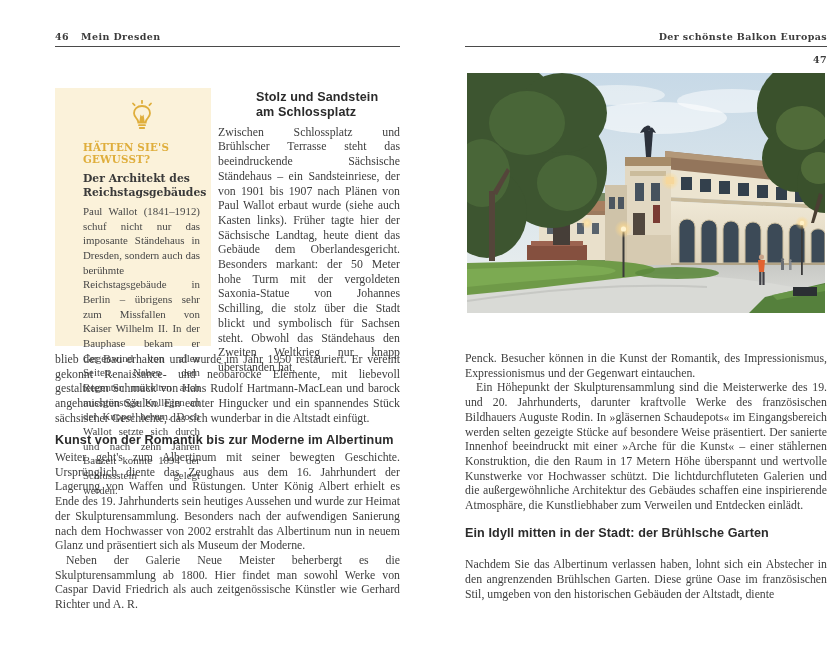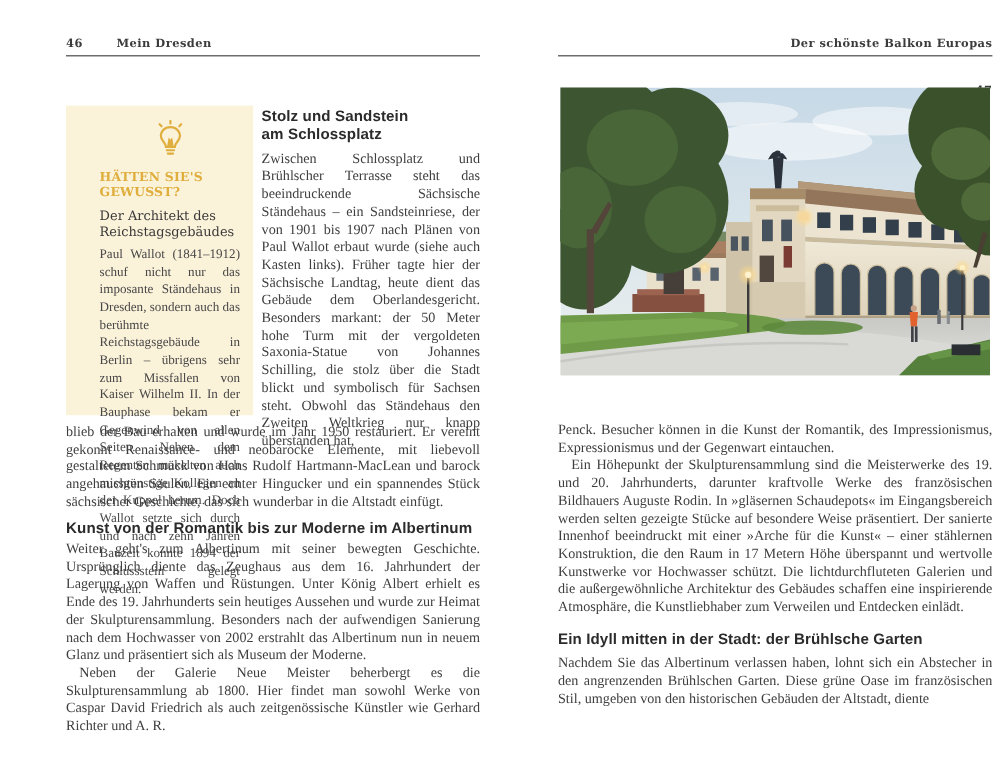--- a/index.html
+++ b/index.html
@@ -5,38 +5,38 @@
   * { margin:0; padding:0; box-sizing:border-box; }
   html,body { background:#ffffff; }
   .spread {
     position:relative; width:833px; height:648px; background:#ffffff;
     font-family:"Liberation Serif", serif; color:#3e3e3e; overflow:hidden;
   }
   .abs { position:absolute; }
 
   
   .runhead {
-    display:flex; align-items:flex-end; gap:28px;
+    display:flex; align-items:flex-end; gap:12px;
     font-family:"DejaVu Serif", serif; font-weight:bold;
     font-size:9.5px; letter-spacing:.4px; color:#3b3b3b;
   }
   .runhead.right { justify-content:flex-end; }
   .runrule { border-top:1.6px solid #4a4a4a; }
 
   
   .infobox {
     background:#fbf2da; padding:10px 11px 10px 11px;
   }
   .bulbwrap { text-align:center; margin:2px 0 7px 0; }
   .kicker {
     font-family:"DejaVu Serif", serif; font-weight:bold;
     font-size:10.3px; letter-spacing:.2px; color:#dfae3c; margin-bottom:7px;
   }
   .boxtitle {
-    font-family:"DejaVu Serif", serif; font-weight:normal;
+    font-family:"DejaVu Serif", serif; font-weight:bold;
     font-size:10.8px; line-height:1.3; color:#3a3a3a; margin-bottom:4px;
   }
   .boxbody {
     font-size:10.9px; line-height:1.345; text-align:justify; color:#474747;
   }
 
   
   .h-sans {
     font-family:"Liberation Sans", sans-serif; font-weight:bold;
     font-size:12.6px; line-height:1.22; color:#2b2b2b; letter-spacing:.1px;
@@ -80,21 +80,21 @@
         </g>
         <path d="M10.2 22.5 L11.5 14.5 L13 16.5 L14.5 14.5 L15.8 22.5 Z" fill="#dfae3c"></path>
       </svg>
     </div>
     <div class="kicker">HÄTTEN SIE'S GEWUSST?</div>
     <div class="boxtitle">Der Architekt des Reichstagsgebäudes</div>
     <div class="boxbody">Paul Wallot (1841–1912) schuf nicht nur das imposante Ständehaus in Dresden, sondern auch das berühmte Reichstagsgebäude in Berlin – übrigens sehr zum Missfallen von Kaiser Wilhelm II. In der Bauphase bekam er Gegenwind von allen Seiten. Neben dem Regenten mäkelten auch missgünstige Kollegen an der Kuppel herum. Doch Wallot setzte sich durch und nach zehn Jahren Bauzeit konnte 1894 der Schlussstein gelegt werden.</div>
   </div>
 
   <div class="abs" style="left:218px; top:90px; width:182px;">
-    <div class="h-sans" style="margin-bottom:4px;">Stolz und Sandstein
+    <div class="h-sans" style="margin-bottom:4px;margin-left:38px;">Stolz und Sandstein
 am Schlossplatz</div>
     <div class="body-txt">Zwischen Schlossplatz und Brühlscher Terrasse steht das beeindruckende Sächsische Ständehaus – ein Sandsteinriese, der von 1901 bis 1907 nach Plänen von Paul Wallot erbaut wurde (siehe auch Kasten links). Früher tagte hier der Sächsische Landtag, heute dient das Gebäude dem Oberlandesgericht. Besonders markant: der 50 Meter hohe Turm mit der vergoldeten Saxonia-Statue von Johannes Schilling, die stolz über die Stadt blickt und symbolisch für Sachsen steht. Obwohl das Ständehaus den Zweiten Weltkrieg nur knapp überstanden hat,</div>
   </div>
 
   <div class="abs body-txt" style="left:55px; top:352px; width:345px;">blieb der Bau erhalten und wurde im Jahr 1950 restauriert. Er vereint gekonnt Renaissance- und neobarocke Elemente, mit liebevoll gestaltetem Schmuck von Hans Rudolf Hartmann-MacLean und barock angehauchten Säulen. Ein echter Hingucker und ein spannendes Stück sächsischer Geschichte, das sich wunderbar in die Altstadt einfügt.</div>
 
   <div class="abs h-sans" style="left:55px; top:433px; width:345px;">Kunst von der Romantik bis zur Moderne im Albertinum</div>
   <div class="abs" style="left:55px; top:450px; width:345px;">
     <div class="body-txt">Weiter geht's zum Albertinum mit seiner bewegten Geschichte. Ursprünglich diente das Zeughaus aus dem 16. Jahrhundert der Lagerung von Waffen und Rüstungen. Unter König Albert erhielt es Ende des 19. Jahrhunderts sein heutiges Aussehen und wurde zur Heimat der Skulpturensammlung. Besonders nach der aufwendigen Sanierung nach dem Hochwasser von 2002 erstrahlt das Albertinum nun in neuem Glanz und präsentiert sich als Museum der Moderne.</div>
     <div class="body-txt indent">Neben der Galerie Neue Meister beherbergt es die Skulpturensammlung ab 1800. Hier findet man sowohl Werke von Caspar David Friedrich als auch zeitgenössische Künstler wie Gerhard Richter und A. R.</div>
@@ -252,17 +252,17 @@
         <ellipse cx="352" cy="95" rx="18" ry="16"></ellipse>
       </g>
       <path d="M352 120 L344 150 L347 150 L356 122 Z" fill="#4a3f33"></path>
     </svg>
   </div>
 
 
   <div class="abs" style="left:465px; top:351px; width:362px;">
     <div class="body-txt">Penck. Besucher können in die Kunst der Romantik, des Impressionismus, Expressionismus und der Gegenwart eintauchen.</div>
     <div class="body-txt indent">Ein Höhepunkt der Skulpturensammlung sind die Meisterwerke des 19. und 20. Jahrhunderts, darunter kraftvolle Werke des französischen Bildhauers Auguste Rodin. In »gläsernen Schaudepots« im Eingangsbereich werden selten gezeigte Stücke auf besondere Weise präsentiert. Der sanierte Innenhof beeindruckt mit einer »Arche für die Kunst« – einer stählernen Konstruktion, die den Raum in 17 Metern Höhe überspannt und wertvolle Kunstwerke vor Hochwasser schützt. Die lichtdurchfluteten Galerien und die außergewöhnliche Architektur des Gebäudes schaffen eine inspirierende Atmosphäre, die Kunstliebhaber zum Verweilen und Entdecken einlädt.</div>
-    <div class="h-sans" style="margin-top:13px; margin-bottom:4px;">Ein Idyll mitten in der Stadt: der Brühlsche Garten</div>
+    <div class="h-sans" style="margin-top:13px; margin-bottom:16px;">Ein Idyll mitten in der Stadt: der Brühlsche Garten</div>
     <div class="body-txt">Nachdem Sie das Albertinum verlassen haben, lohnt sich ein Abstecher in den angrenzenden Brühlschen Garten. Diese grüne Oase im französischen Stil, umgeben von den historischen Gebäuden der Altstadt, diente</div>
   </div>
 
 </div>
 
 </body></html>

